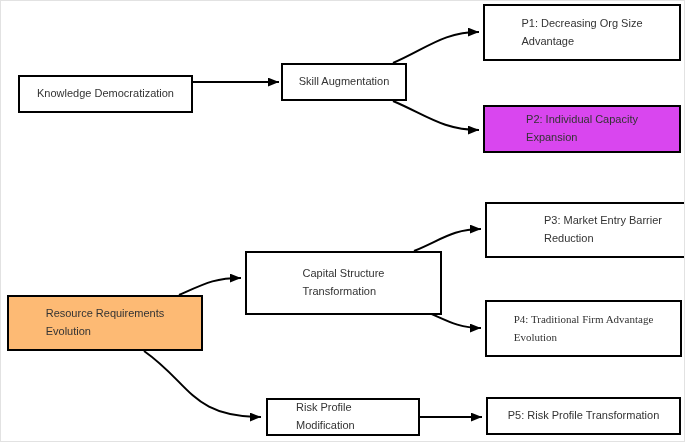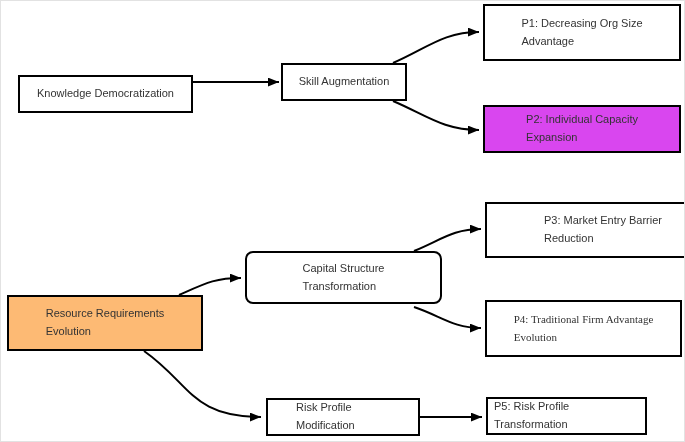--- a/index.html
+++ b/index.html
@@ -63,22 +63,22 @@
   </svg>
   <div id="nodes-group">
       <div class="node" style="left: 17px; top: 62px; width: 175px; height: 38px; border-color: rgb(0, 0, 0); color: rgb(51, 51, 51); background: rgb(255, 255, 255); margin-top: 12px;">Knowledge Democratization</div>
       <div class="node" style="left: 280px; top: 62px; width: 126px; height: 38px; border-color: rgb(0, 0, 0); color: rgb(51, 51, 51); background: rgb(255, 255, 255);">Skill Augmentation</div>
       <div class="node" style="left: 482px; top: 3px; width: 198px; height: 57px; border-color: rgb(0, 0, 0); color: rgb(51, 51, 51); background: rgb(255, 255, 255);">P1: Decreasing Org Size
 Advantage</div>
       <div class="node" style="left: 482px; top: 104px; width: 198px; height: 48px; border-color: rgb(0, 0, 0); color: rgb(51, 51, 51); background: #d946ef;">P2: Individual Capacity
 Expansion</div>
       <div class="node" style="left: 6px; top: 294px; width: 196px; height: 56px; border-color: rgb(0, 0, 0); color: rgb(51, 51, 51); background: #fdba74;">Resource Requirements
 Evolution</div>
-      <div class="node" style="left: 244px; top: 250px; width: 197px; height: 53px; border-color: rgb(0, 0, 0); color: rgb(51, 51, 51); background: rgb(255, 255, 255); border-radius: 8px;">Capital Structure
+      <div class="node" style="left: 244px; top: 250px; width: 197px; height: 64px; border-color: rgb(0, 0, 0); color: rgb(51, 51, 51); background: rgb(255, 255, 255);">Capital Structure
 Transformation</div>
       <div class="node" style="left: 265px; top: 397px; width: 154px; height: 38px; border-color: rgb(0, 0, 0); color: rgb(51, 51, 51); background: rgb(255, 255, 255); padding-left: 28px;">Risk Profile Modification</div>
       <div class="node" style="left: 484px; top: 201px; width: 236px; height: 56px; border-color: rgb(0, 0, 0); color: rgb(51, 51, 51); background: rgb(255, 255, 255);">P3: Market Entry Barrier
 Reduction</div>
       <div class="node" style="left: 484px; top: 299px; width: 197px; height: 57px; border-color: rgb(0, 0, 0); color: rgb(51, 51, 51); background: rgb(255, 255, 255); font-family: Liberation Serif, serif;">P4: Traditional Firm Advantage
 Evolution</div>
-      <div class="node" style="left: 485px; top: 396px; width: 161px; height: 38px; border-color: rgb(0, 0, 0); color: rgb(51, 51, 51); background: rgb(255, 255, 255);">P5: Risk Profile Transformation</div>
+      <div class="node" style="left: 485px; top: 396px; width: 195px; height: 38px; border-color: rgb(0, 0, 0); color: rgb(51, 51, 51); background: rgb(255, 255, 255);">P5: Risk Profile Transformation</div>
     </div>
 </div>
 
 </body></html>

